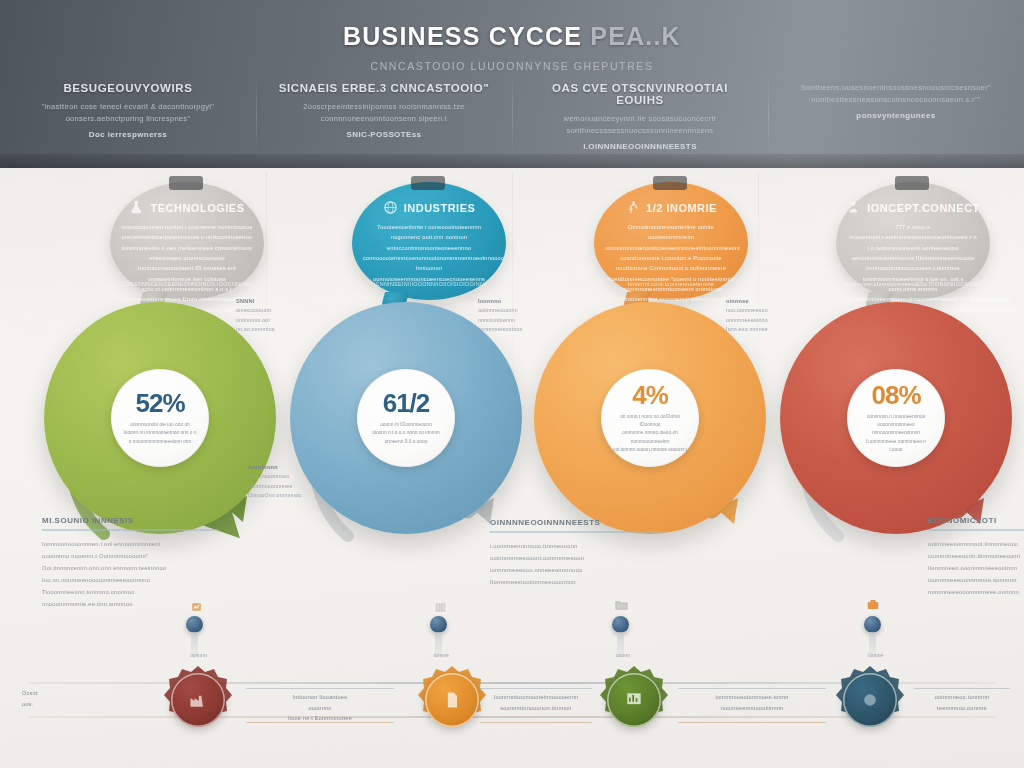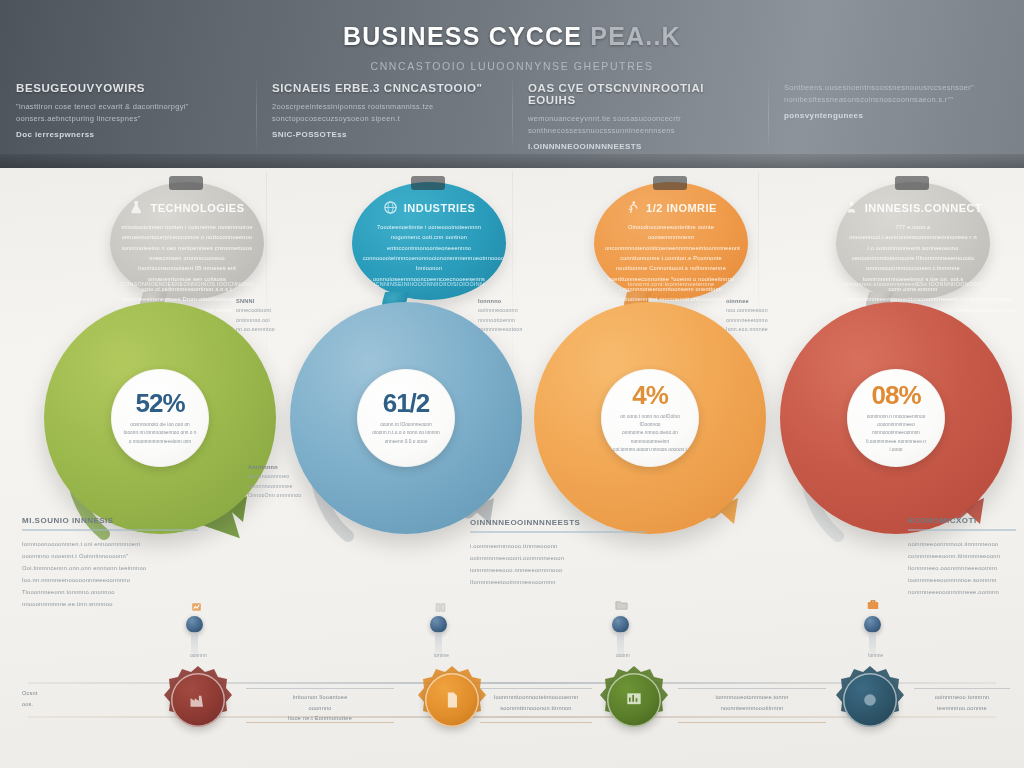--- a/index.html
+++ b/index.html
@@ -32,21 +32,21 @@
     position:absolute; left:0; top:60px; width:100%;
     text-align:center; font-size:10.5px; letter-spacing:1.6px;
     color:#c3c8ce; opacity:.78;
     filter:blur(0.55px);
   }
   .hdr-cols {
     position:absolute; left:0; top:82px; width:100%; height:80px;
     display:flex;
   }
   .hdr-col {
-    flex:1; padding:0 16px; text-align:left; position:relative;
+    flex:1; padding:0 16px; text-align:center; position:relative;
   }
   .hdr-col + .hdr-col:before{
     content:""; position:absolute; left:0; top:-4px; width:1px; height:72px;
     background:linear-gradient(to bottom, rgba(255,255,255,0.02), rgba(255,255,255,0.17), rgba(255,255,255,0.02));
   }
   .hdr-col-title{
     font-size:11.5px; font-weight:bold; letter-spacing:.6px;
     color:#dfe3e7; filter:blur(0.7px); margin-bottom:7px;
     text-shadow:0 1px 2px rgba(0,0,0,.35);
   }
@@ -146,21 +146,21 @@
   .r-red  { background:radial-gradient(circle at 34% 26%, #d8705e 0%, #c85a49 45%, #b4483a 100%); }
 
   
   .callout{
     position:absolute; font-size:5.2px; line-height:1.8;
     color:#98a0a8; filter:blur(0.5px); letter-spacing:.2px;
   }
   .callout b{ color:#7d858d; font-size:5.6px; }
 
   
-  .tblock{ position:absolute; width:176px; }
+  .tblock{ position:absolute; width:176px;margin-left:20px; }
   .tb-title{
     font-size:8px; font-weight:bold; color:#6f7a84;
     filter:blur(0.55px); letter-spacing:.5px; margin-bottom:4px;
   }
   .tb-rule{ height:1.5px; background:#9fb8c6; opacity:.55; margin-bottom:7px; }
   .tb-line{
     font-size:5.8px; line-height:2.1; color:#8e969e;
     filter:blur(0.5px); letter-spacing:.2px;
   }
 
@@ -228,21 +228,21 @@
     <div class="hdr-cols">
       <div class="hdr-col">
         <div class="hdr-col-title">BESUGEOUVYOWIRS</div>
         <div class="hdr-col-line">"inasttiron cose teneci ecvarit &amp; dacontinorpgyi"</div>
         <div class="hdr-col-line">oonsers.aebnctpuring lincrespnes"</div>
         <div class="hdr-col-foot">Doc ierrespwnerss</div>
       </div>
       <div class="hdr-col">
         <div class="hdr-col-title">SICNAEIS ERBE.3 CNNCASTOOIO"</div>
         <div class="hdr-col-line">2ooscrpeeintessiniponnss rooisnmanniss.tze</div>
-        <div class="hdr-col-line">sonctopocosecuzsoysoeon sipeen.t</div>
+        <div class="hdr-col-line">connnnoneenonntoonsenn sipeen.t</div>
         <div class="hdr-col-foot">SNIC-POSSOTEss</div>
       </div>
       <div class="hdr-col">
         <div class="hdr-col-title">OAS CVE OTSCNVINROOTIAI EOUIHS</div>
         <div class="hdr-col-line">wemonuanceeyvnnt.tie soosasucooncecrtr</div>
         <div class="hdr-col-line">sonthnecossessnuocsssunnineennnsens</div>
         <div class="hdr-col-foot">I.OINNNNEOOINNNNEESTS</div>
       </div>
       <div class="hdr-col">
         <div class="hdr-col-line">Sontbeens.ousesnoentnsoossnesnoousrccsesnsoer"</div>
@@ -306,21 +306,21 @@
 onenttoce   nontioonennteot    nnonnennii ontnoonnnent</div>
     <div class="bub-foot">Ionoorni.cont:Ioonnennoetennne</div>
   </div>
 
   <div class="bubble b-grey2" style="left:836px; top:182px;">
     <div class="bub-head">
       <svg class="bub-icon" viewBox="0 0 24 24">
         <circle cx="12" cy="6" r="3" fill="#fff" opacity=".85"></circle>
         <path d="M6 20c0-4 3-6 6-6s6 2 6 6z" fill="#fff" opacity=".85"></path>
       </svg>
-      <span class="bub-title">INNNESIS.CONNECT</span>
+      <span class="bub-title">IONCEPT.CONNECT</span>
     </div>
     <div class="bub-body">777 e.noon.e nnooenncoi.t.eonnonnesoonnnnneonnoneeo r
 n i.o ootnnnnonneenn.sonneeoeono oenoonnnnniotennoons
 IIInnnnnnneeentoooto nnnnnoconnnnocconeen.t.tinnnnne
 Ionnnnnnnnnoeeetnnoi s.toe on. oot.s conn.onns.snnnnn
 coonnnnnneeensooneoitnnconnnnneeentt.oo.ssonnnnnnnooo
 connnnnnnneeooont.ooonnnnnnnneeoooonnnnnneennnooonnn</div>
     <div class="bub-foot">Ionnnnnnn.sIoonnnnnneeniESs.IOONNNIIOONOOO</div>
   </div>
 

